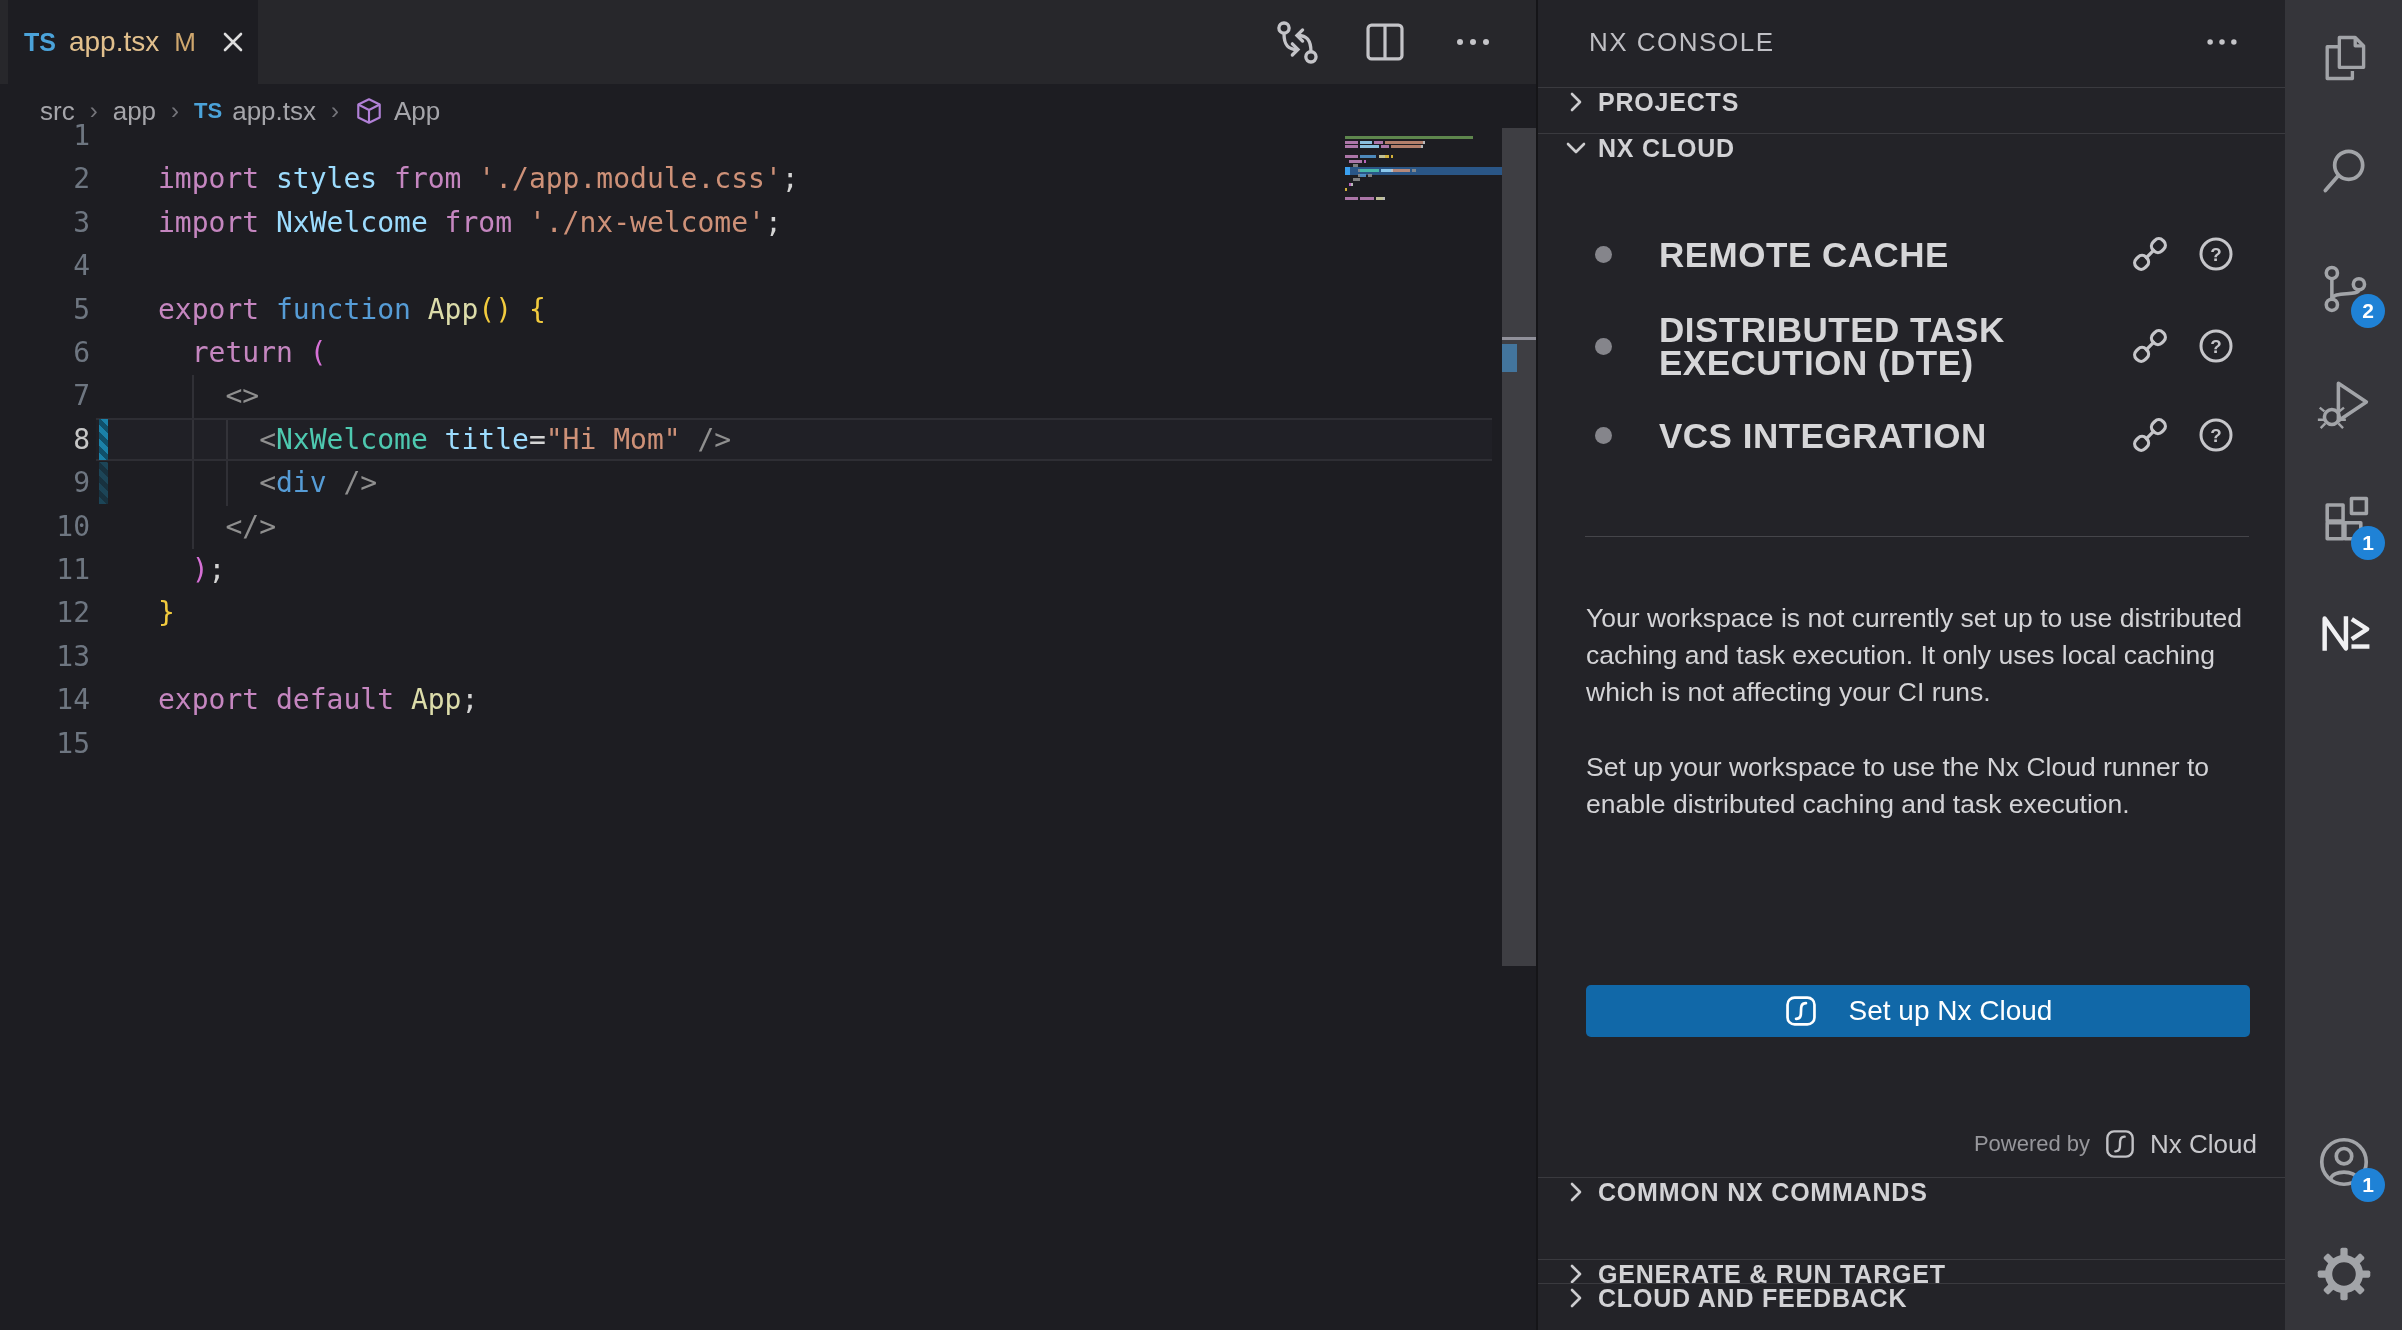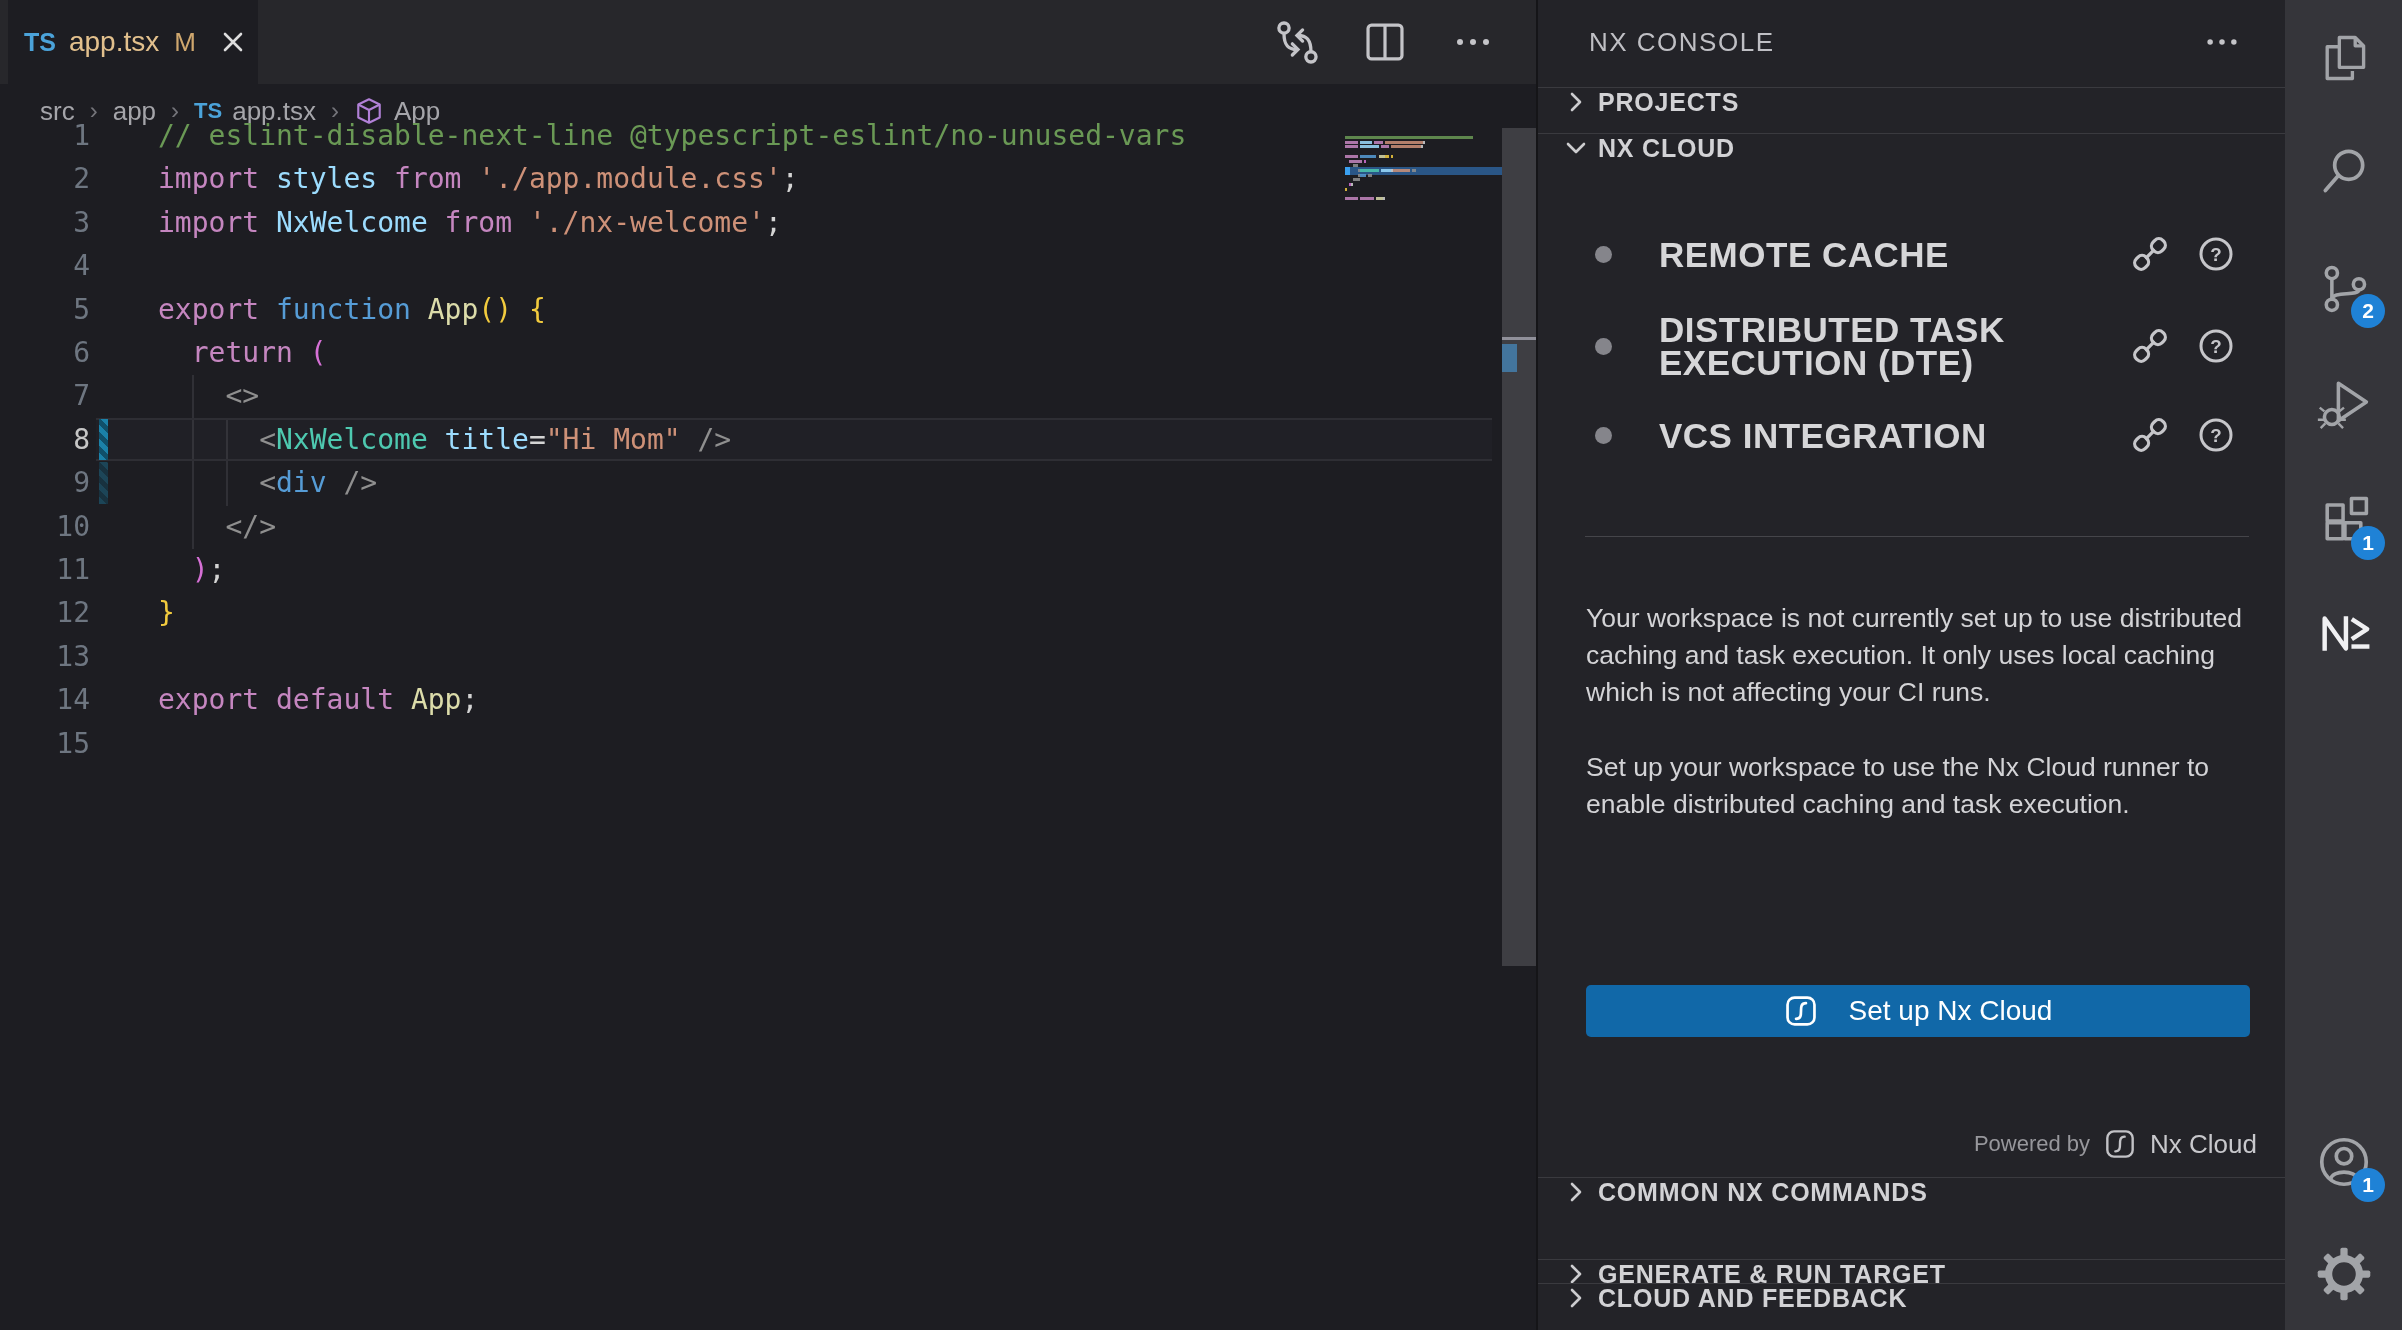--- a/index.html
+++ b/index.html
@@ -150,21 +150,20 @@
 
   <div id="code-area">
     <div class="indent-guide" style="left:192px;top:261px;height:174px;"></div>
     <div class="indent-guide" style="left:226px;top:305px;height:87px;"></div>
     <div>
         <div class="line-highlight" style="top: 303.8px;"></div>
         <div class="mod-marker" style="top: 304.8px; height: 41.4px; opacity: 1;"></div>
         <div class="mod-marker" style="top: 348.2px; height: 41.4px; opacity: 0.4;"></div>
         <div class="code-line" style="top: 0px;">
           <div class="gutter-num">1</div>
-          <div class="src"><span style="color: rgb(106, 153, 85);">// eslint-disable-next-line @typescript-eslint/no-unused-vars</span></div>
         </div>
         <div class="code-line" style="top: 43.4px;">
           <div class="gutter-num">2</div>
           <div class="src"><span style="color: rgb(197, 134, 192);">import</span><span style="color: rgb(212, 212, 212);"> </span><span style="color: rgb(156, 220, 254);">styles</span><span style="color: rgb(212, 212, 212);"> </span><span style="color: rgb(197, 134, 192);">from</span><span style="color: rgb(212, 212, 212);"> </span><span style="color: rgb(206, 145, 120);">'./app.module.css'</span><span style="color: rgb(212, 212, 212);">;</span></div>
         </div>
         <div class="code-line" style="top: 86.8px;">
           <div class="gutter-num">3</div>
           <div class="src"><span style="color: rgb(197, 134, 192);">import</span><span style="color: rgb(212, 212, 212);"> </span><span style="color: rgb(156, 220, 254);">NxWelcome</span><span style="color: rgb(212, 212, 212);"> </span><span style="color: rgb(197, 134, 192);">from</span><span style="color: rgb(212, 212, 212);"> </span><span style="color: rgb(206, 145, 120);">'./nx-welcome'</span><span style="color: rgb(212, 212, 212);">;</span></div>
         </div>
         <div class="code-line" style="top: 130.2px;">

